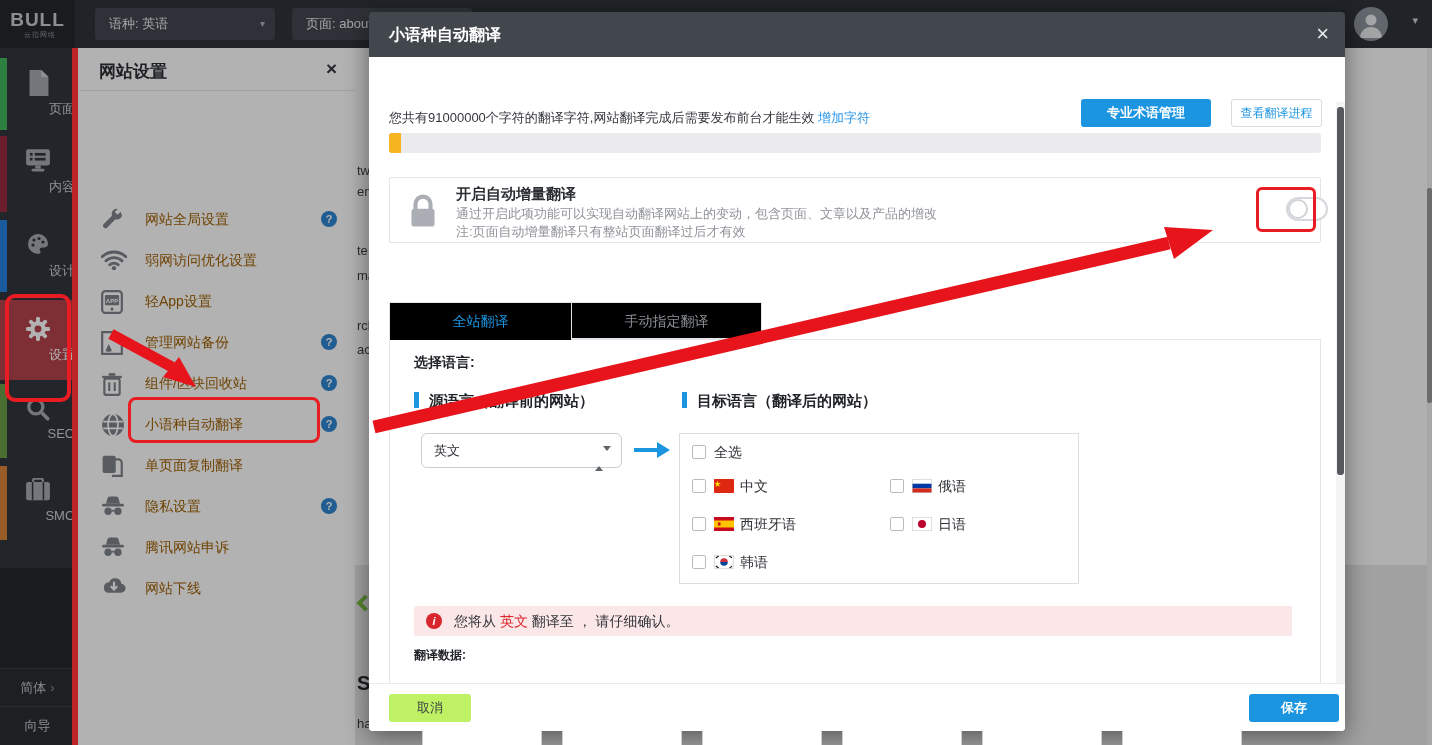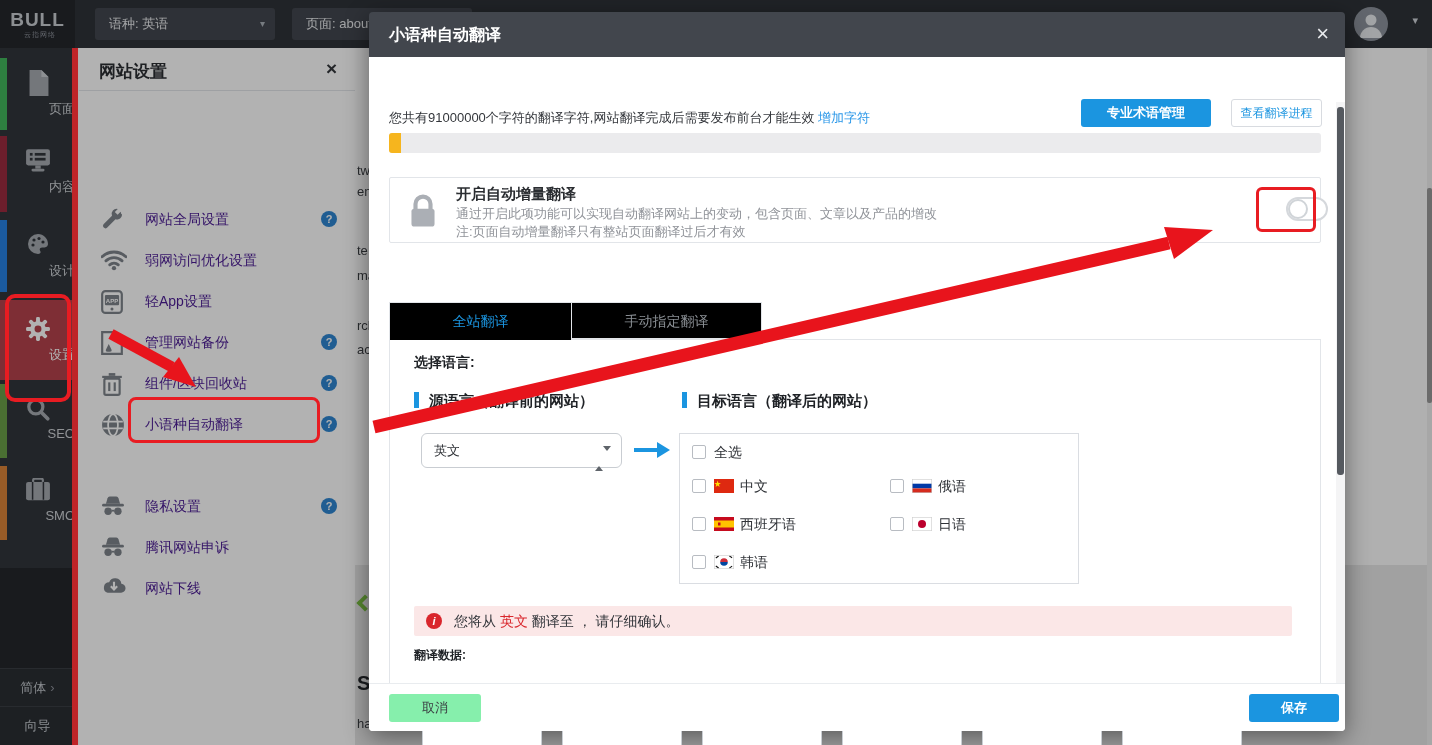--- a/index.html
+++ b/index.html
@@ -38,21 +38,21 @@
   .sf-chev { color:#8d929a; margin-left:4px; }
 
   
   .panel { position:absolute; left:79px; top:48px; width:276px; height:697px; background:#ffffff; }
   .panel-title { position:absolute; left:20px; top:12px; font-size:17px; font-weight:bold; color:#2b2e33; }
   .panel-close { position:absolute; right:18px; top:10px; font-size:19px; font-weight:bold; color:#34373c; cursor:pointer; }
   .panel-divider { position:absolute; left:0; top:42px; width:276px; height:1px; background:#e3e6ea; }
   .panel-desc { position:absolute; left:20px; top:54px; width:236px; font-size:13px; line-height:26px; color:#4a4d52; }
   .p-item { position:absolute; left:0; width:276px; height:41px; cursor:pointer; }
   .p-icon { position:absolute; left:22px; top:8px; width:24px; height:24px; }
-  .p-label { position:absolute; left:66px; top:11px; font-size:14px; color:#4c1d95; }
+  .p-label { position:absolute; left:66px; top:11px; font-size:14px; color:#a16207; }
   .help-badge { position:absolute; right:18px; top:11px; width:16px; height:16px; border-radius:50%; background:#2e86d1; color:#fff; font-size:11px; font-weight:bold; text-align:center; line-height:16px; cursor:pointer; }
 
   
   .overlay { position:absolute; left:0; top:0; width:1432px; height:745px; background:rgba(0,0,0,0.30); z-index:40; }
 
   
   .modal { position:absolute; left:369px; top:12px; width:976px; height:719px; z-index:50; box-shadow:0 6px 24px rgba(0,0,0,0.45); border-radius:4px; }
   .modal-header { position:absolute; left:0; top:0; width:976px; height:45px; background:#42464d; border-radius:4px 4px 0 0; }
   .modal-title { position:absolute; left:20px; top:13px; font-size:16px; font-weight:bold; color:#fff; }
   .modal-close { position:absolute; right:16px; top:9px; font-size:22px; color:#e8eaed; cursor:pointer; }
@@ -95,21 +95,21 @@
 
   .alert-bar { position:absolute; left:24px; top:266px; width:878px; height:30px; background:#fbe7e7; border-radius:2px; }
   .alert-icon { position:absolute; left:12px; top:7px; width:16px; height:16px; border-radius:50%; background:#d9262c; color:#fff; font-size:11px; font-weight:bold; font-style:italic; text-align:center; line-height:16px; }
   .alert-text { position:absolute; left:40px; top:7px; font-size:14px; color:#33363b; }
   .alert-red { color:#d9262c; }
   .trans-data { position:absolute; left:24px; top:307px; font-size:12px; font-weight:bold; color:#1f2226; }
   .btn-selectall { position:absolute; left:32px; top:345px; width:120px; height:27px; border:1px solid #c9cdd2; background:#fff; font-size:14px; color:#2f3237; text-align:center; line-height:25px; cursor:pointer; }
   .stub-btn { position:absolute; top:384px; width:120px; height:24px; border:1px solid #c9cdd2; background:#fff; }
 
   .modal-footer { position:absolute; left:0; top:626px; width:976px; height:48px; background:#fff; border-top:1px solid #e9ecef; border-radius:0 0 4px 4px; }
-  .btn-cancel { position:absolute; left:20px; top:10px; width:92px; height:28px; background:#86efac; color:#3a3d42; font-size:13px; text-align:center; line-height:28px; border-radius:3px; cursor:pointer; }
+  .btn-cancel { position:absolute; left:20px; top:10px; width:82px; height:28px; background:#bef264; color:#3a3d42; font-size:13px; text-align:center; line-height:28px; border-radius:3px; cursor:pointer; }
   .btn-save { position:absolute; right:6px; top:10px; width:90px; height:28px; background:#1b95e0; color:#fff; font-size:13px; font-weight:bold; text-align:center; line-height:28px; border-radius:3px; cursor:pointer; }
   .modal-scroll-track { position:absolute; right:0; top:45px; width:9px; height:581px; background:#f4f4f5; }
   .modal-scroll-thumb { position:absolute; right:1px; top:5px; width:7px; height:368px; background:#55595f; border-radius:3px; cursor:pointer; }
 
   
   .anno { z-index:100; pointer-events:none; }
   .red-line { position:absolute; left:72px; top:48px; width:6px; height:697px; background:#bf2428; }
   .red-box { position:absolute; border:3px solid #e81c22; border-radius:8px; background:transparent; }
   .box-settings { left:5px; top:294px; width:66px; height:108px; border-width:4px; border-radius:10px; }
   .box-menu { left:128px; top:397px; width:192px; height:46px; }
@@ -308,20 +308,27 @@
     <div class="p-item" style="top:357px">
       <span class="p-icon"><svg width="24" height="24" viewBox="0 0 22 22">
             <circle cx="11" cy="11" r="10" fill="#7f858c"></circle>
             <path d="M2 8h18M2 14h18" stroke="#ffffff" stroke-width="1.6" fill="none"></path>
             <ellipse cx="11" cy="11" rx="4.5" ry="10" fill="none" stroke="#ffffff" stroke-width="1.6"></ellipse>
           </svg></span>
       <span class="p-label">小语种自动翻译</span>
       <span class="help-badge">?</span>
     </div>
 
+    <div class="p-item" style="top:398px">
+      <span class="p-icon"><svg width="24" height="24" viewBox="0 0 22 22">
+            <path d="M7 5h9a3 3 0 0 1 3 3v12h-9" fill="none" stroke="#7f858c" stroke-width="2"></path>
+            <rect x="1.5" y="1.5" width="12" height="16" rx="2" fill="#7f858c"></rect>
+          </svg></span>
+      <span class="p-label">单页面复制翻译</span>
+    </div>
 
     <div class="p-item" style="top:439px">
       <span class="p-icon"><svg width="24" height="22" viewBox="0 0 22 20">
             <path d="M4.5 8l1.5-5.2A2 2 0 0 1 7.9 1.4h6.2a2 2 0 0 1 1.9 1.4L17.5 8z" fill="#7f858c"></path>
             <rect x="1" y="8" width="20" height="2.4" rx="1.2" fill="#7f858c"></rect>
             <circle cx="6.5" cy="14.8" r="3.4" fill="#7f858c"></circle>
             <circle cx="15.5" cy="14.8" r="3.4" fill="#7f858c"></circle>
             <path d="M9.5 14.3h3" stroke="#7f858c" stroke-width="1.6"></path>
           </svg></span>
       <span class="p-label">隐私设置</span>

